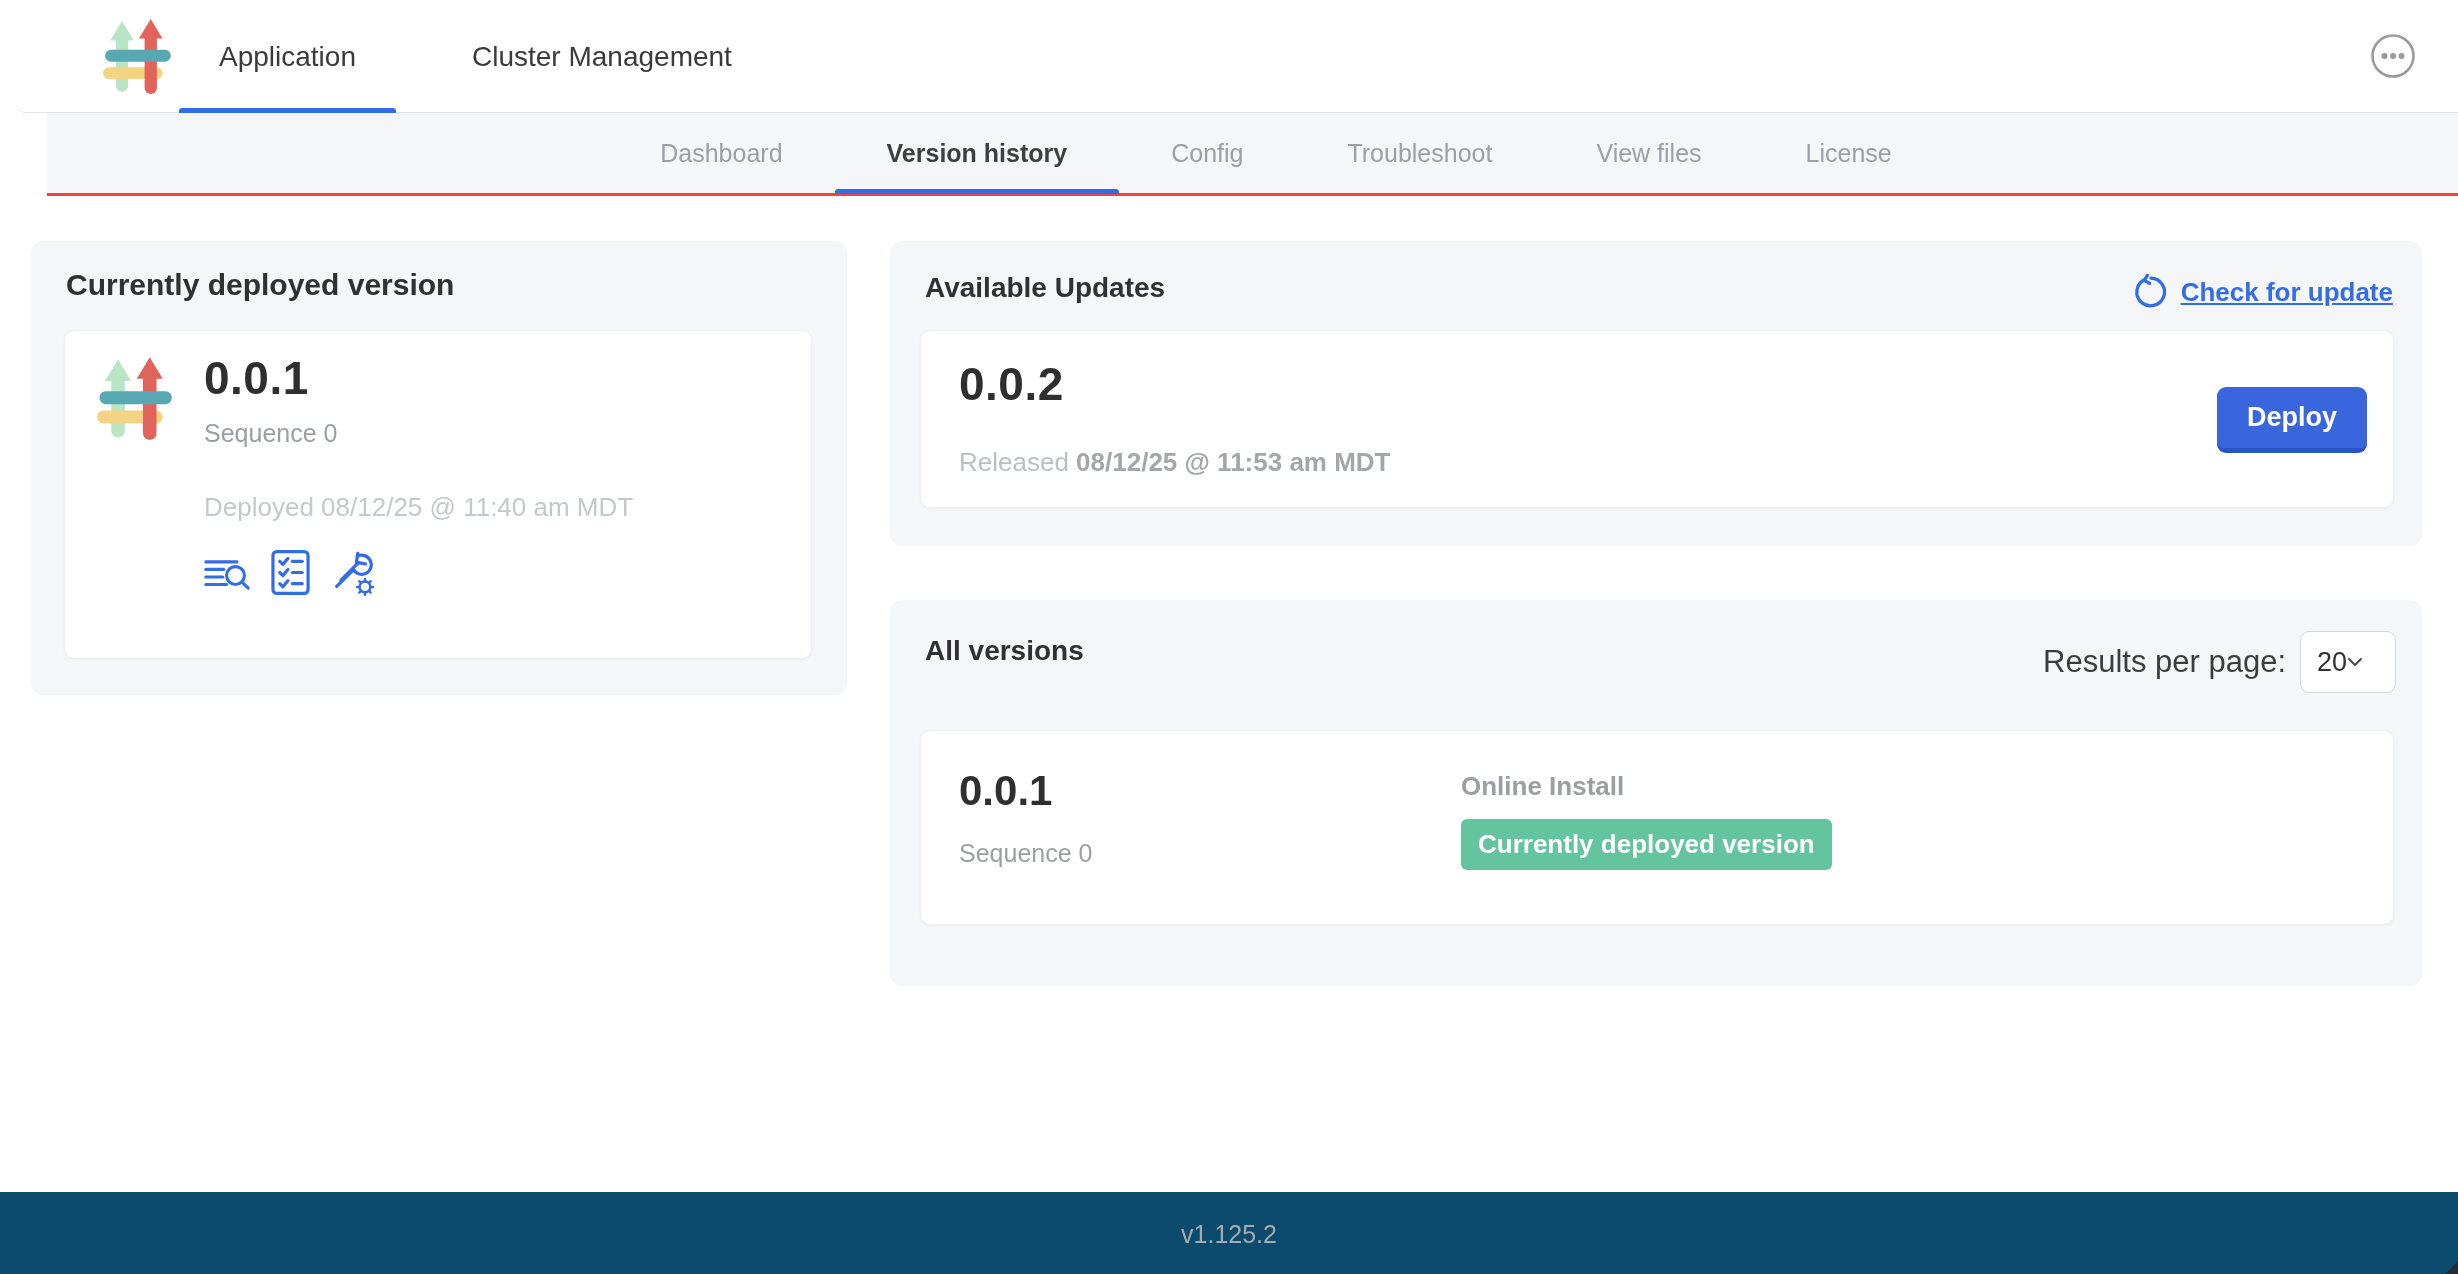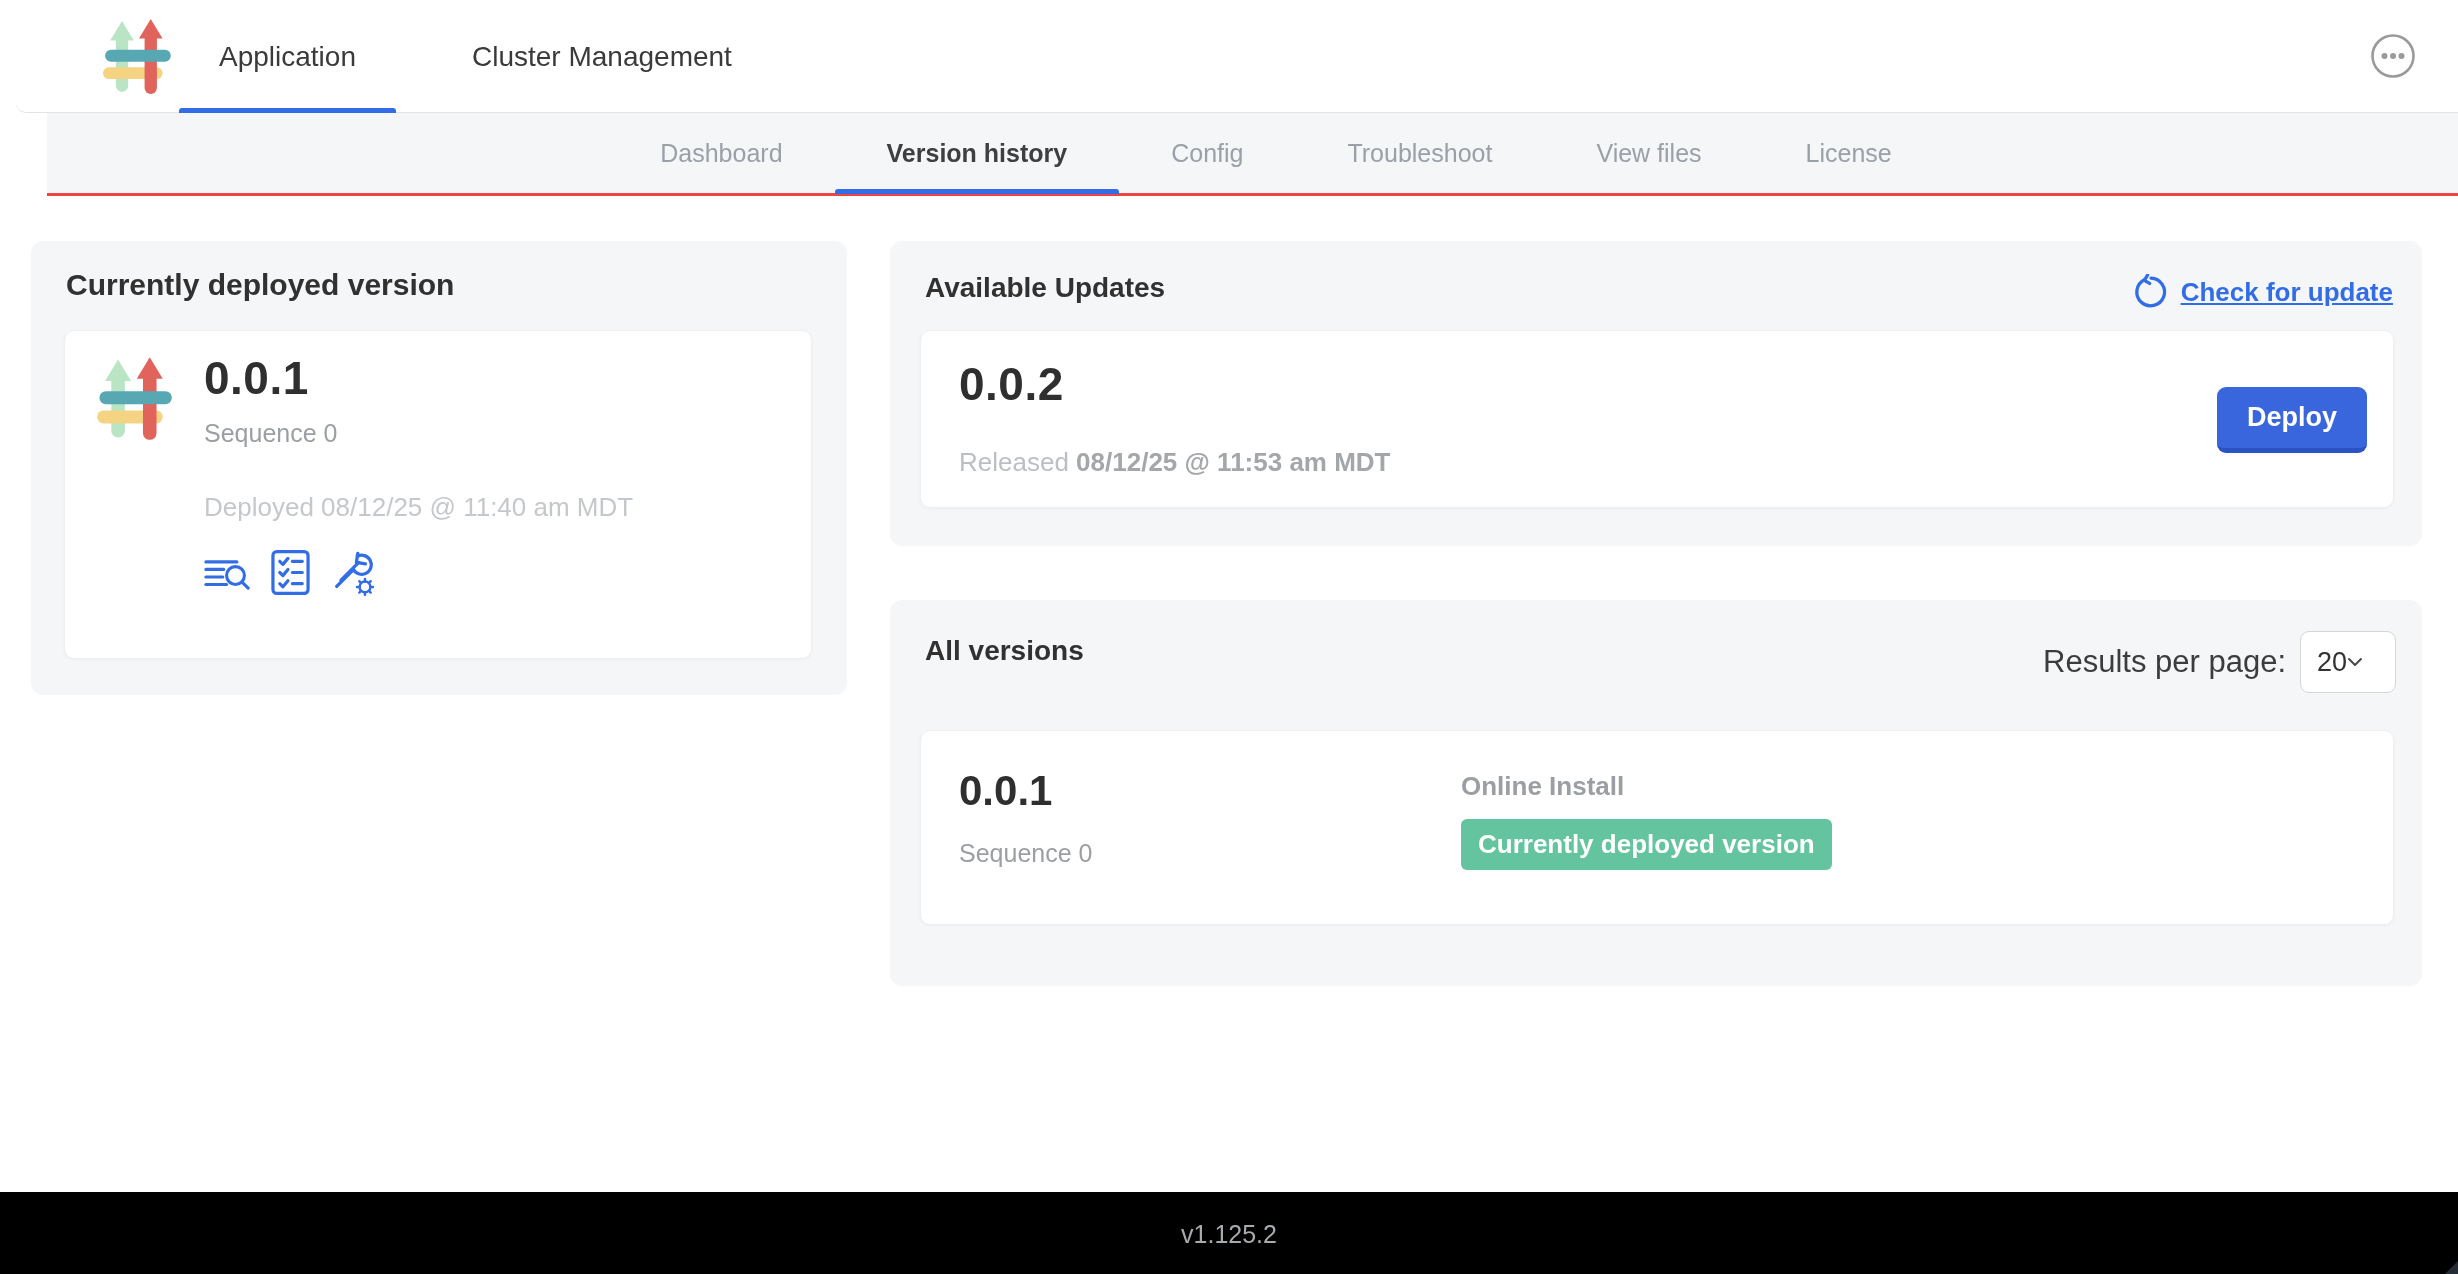--- a/index.html
+++ b/index.html
@@ -101,21 +101,21 @@
   }
   .row-right { position:absolute; right:28px; top:0; height:195px; display:flex; align-items:center; gap:30px; }
   .redeploy-btn {
     width:172px; height:68px; background:#ffffff; border:2px solid #326de6; border-radius:9px;
     color:#326de6; font-size:27px; font-weight:bold; font-family:inherit; cursor:pointer;
   }
 
   
   .footer {
     position:absolute; left:0; top:1192px; width:2458px; height:82px;
-    background:#000000; text-align:center;
+    background:#0c4a6e; text-align:center;
   }
   .footer-text { margin-top:28px; display:inline-block; font-size:25px; color:#a8abae; }
   .corner-artifact {
     position:absolute; right:0; bottom:0; width:0; height:0;
     border-left:13px solid transparent; border-bottom:13px solid #262c34;
   }
 
   .blue-icon { stroke:#326de6; fill:none; stroke-linecap:round; stroke-linejoin:round; }
 </style>
 </head>

